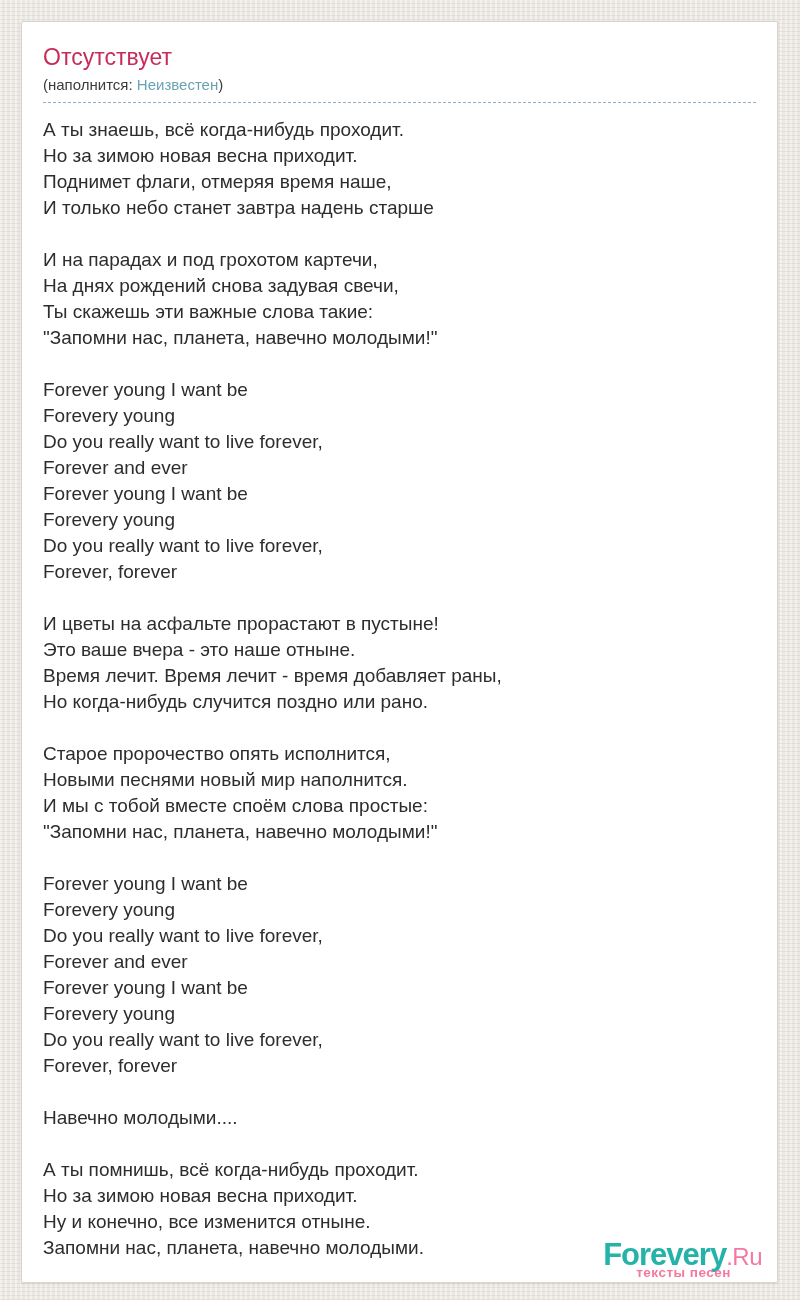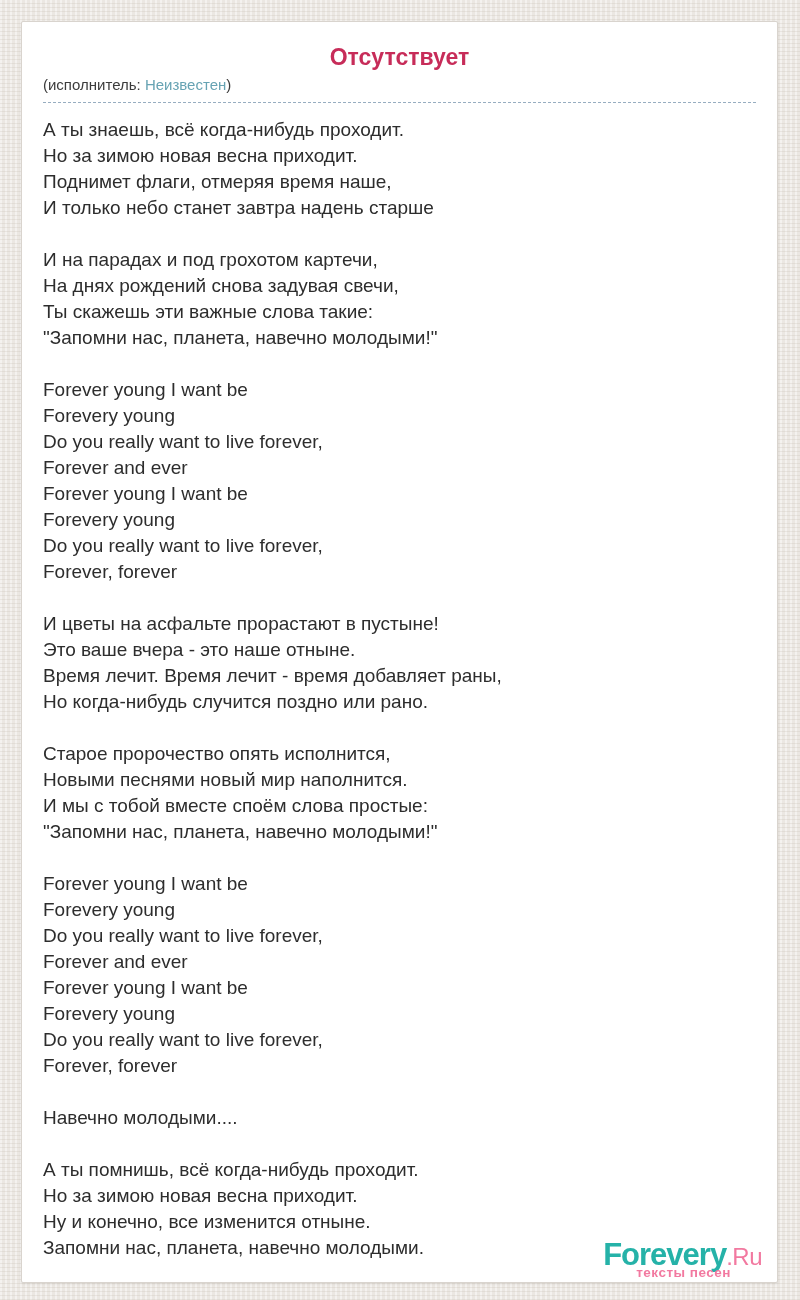--- a/index.html
+++ b/index.html
@@ -28,24 +28,23 @@
     left:21px; top:21px;
     width:757px; height:1262px;
     background:#ffffff;
     border:1px solid var(--c-card-border);
     border-radius:2px;
     box-shadow:0 1px 3px rgba(0,0,0,0.07);
     padding:22px 21px 0 21px;
   }
   h1.song-title{
     font-size:23px;
-    font-weight:700;
+    font-weight:400;
     line-height:27px;
     color:var(--c-title);
-    text-align:center;
   }
   .artist-line{
     margin-top:5px;
     font-size:15px;
     line-height:18px;
     color:#3c3c3c;
     padding-bottom:8px;
     border-bottom:1px dashed var(--c-separator);
   }
   .artist-line a{
@@ -92,21 +91,21 @@
     padding-right:31px;
   }
 </style>
 </head>
 <body>
 
 <div class="card">
 
   <h1 class="song-title">Отсутствует</h1>
 
-  <div class="artist-line"><span>(исполнитель: </span><a>Неизвестен</a><span>)</span></div>
+  <div class="artist-line"><span>(наполнится: </span><a>Неизвестен</a><span>)</span></div>
 
   <div class="lyrics">А ты знаешь, всё когда-нибудь проходит.
 Но за зимою новая весна приходит.
 Поднимет флаги, отмеряя время наше,
 И только небо станет завтра надень старше
 
 И на парадах и под грохотом картечи,
 На днях рождений снова задувая свечи,
 Ты скажешь эти важные слова такие:
 "Запомни нас, планета, навечно молодыми!"

